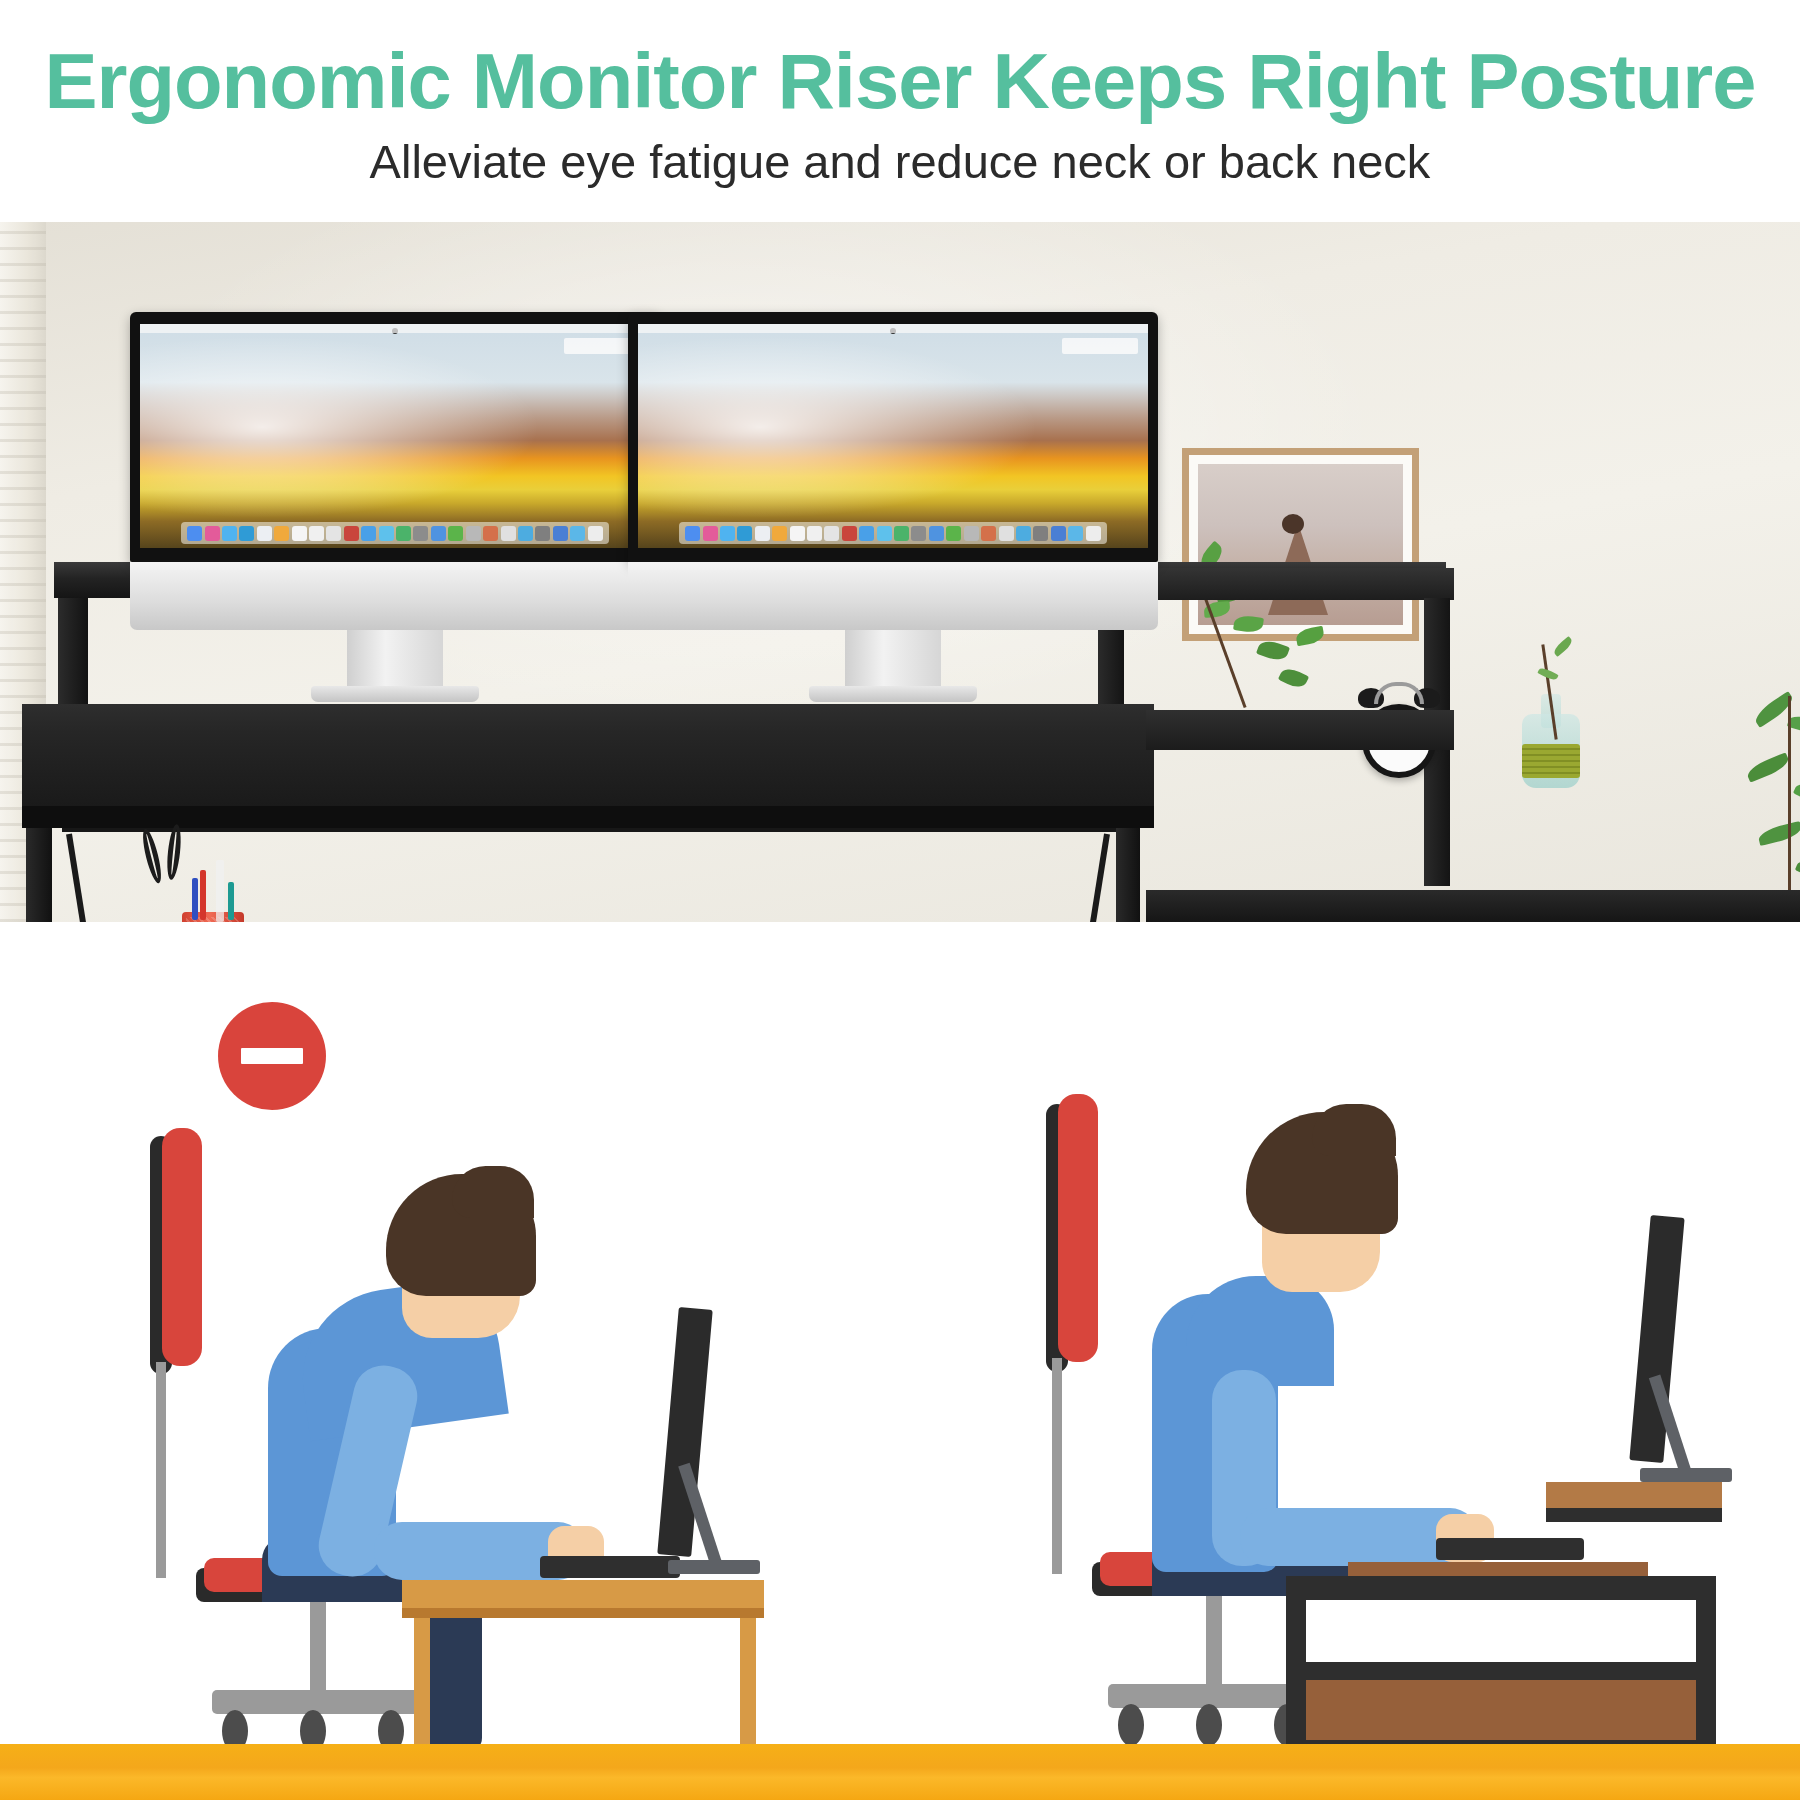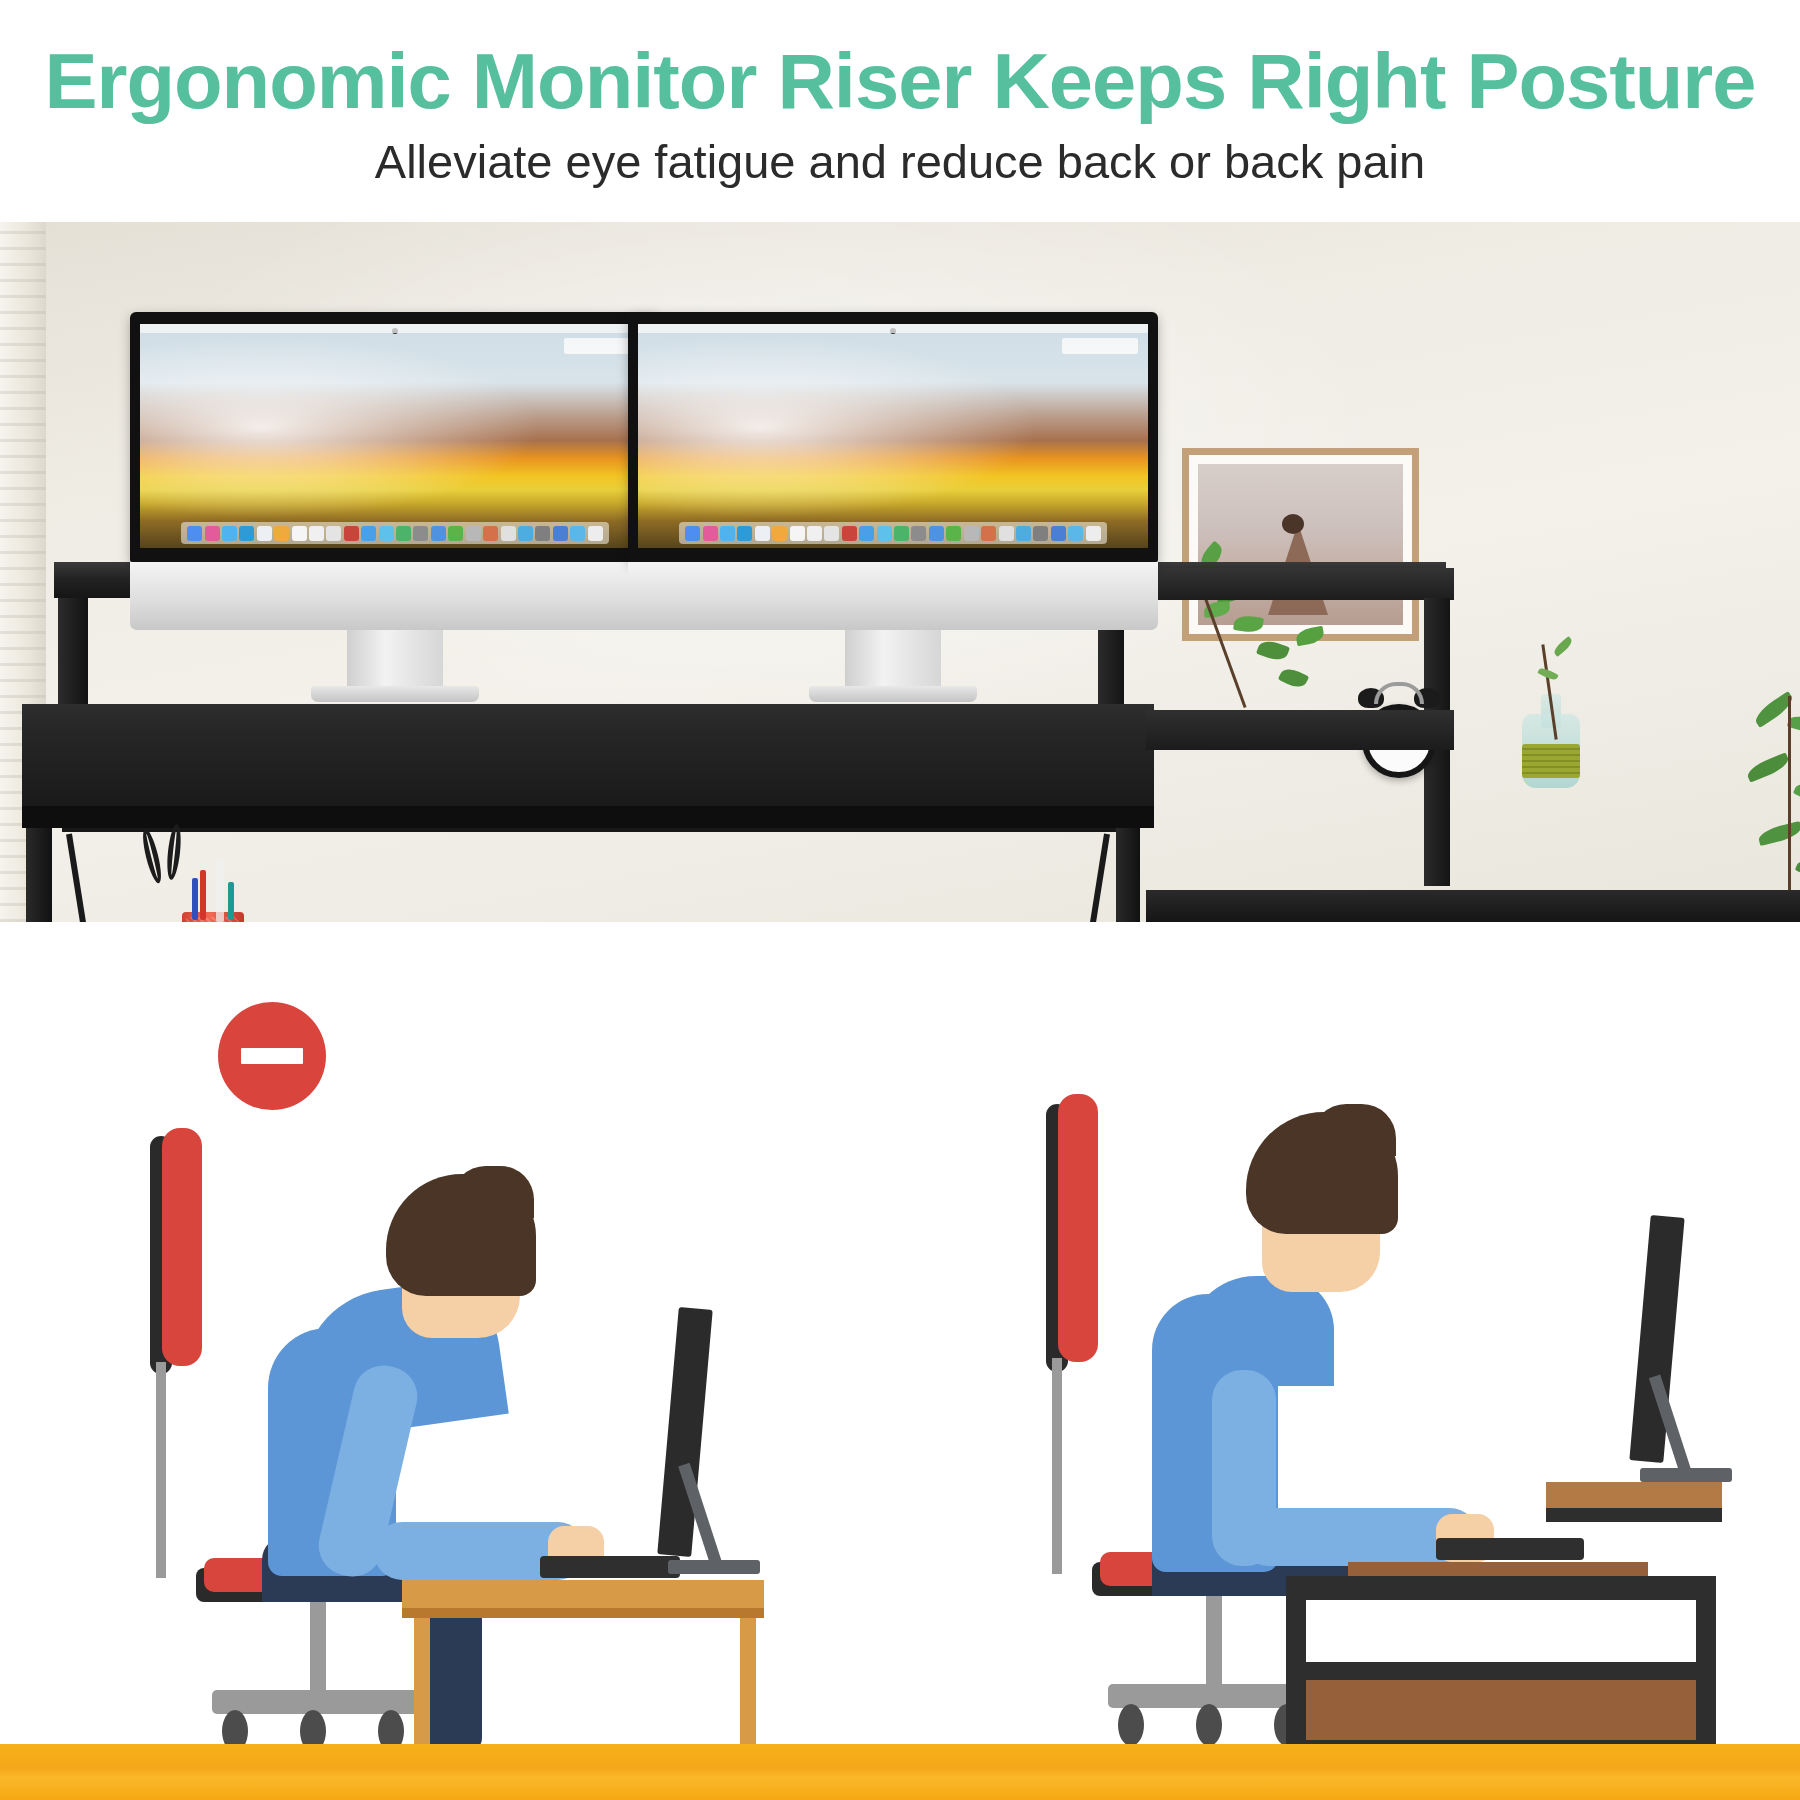--- a/index.html
+++ b/index.html
@@ -186,21 +186,21 @@
   .riser-ill-frame { position:absolute; background:#2e2e2e; }
   .riser-ill-wood { position:absolute; background:#96603a; }
 </style>
 </head>
 <body>
 
 <div class="page">
 
   <div class="header">
     <div class="headline">Ergonomic Monitor Riser Keeps Right Posture</div>
-    <div class="subhead">Alleviate eye fatigue and reduce back or back pain</div>
+    <div class="subhead">Alleviate eye fatigue and reduce neck or back neck</div>
   </div>
 
   <div class="photo">
     <div class="wall"></div>
     <div class="wall-shadow"></div>
     <div class="curtain"></div>
 
     <div class="wallart">
       <div class="mat">
           <div class="img">

